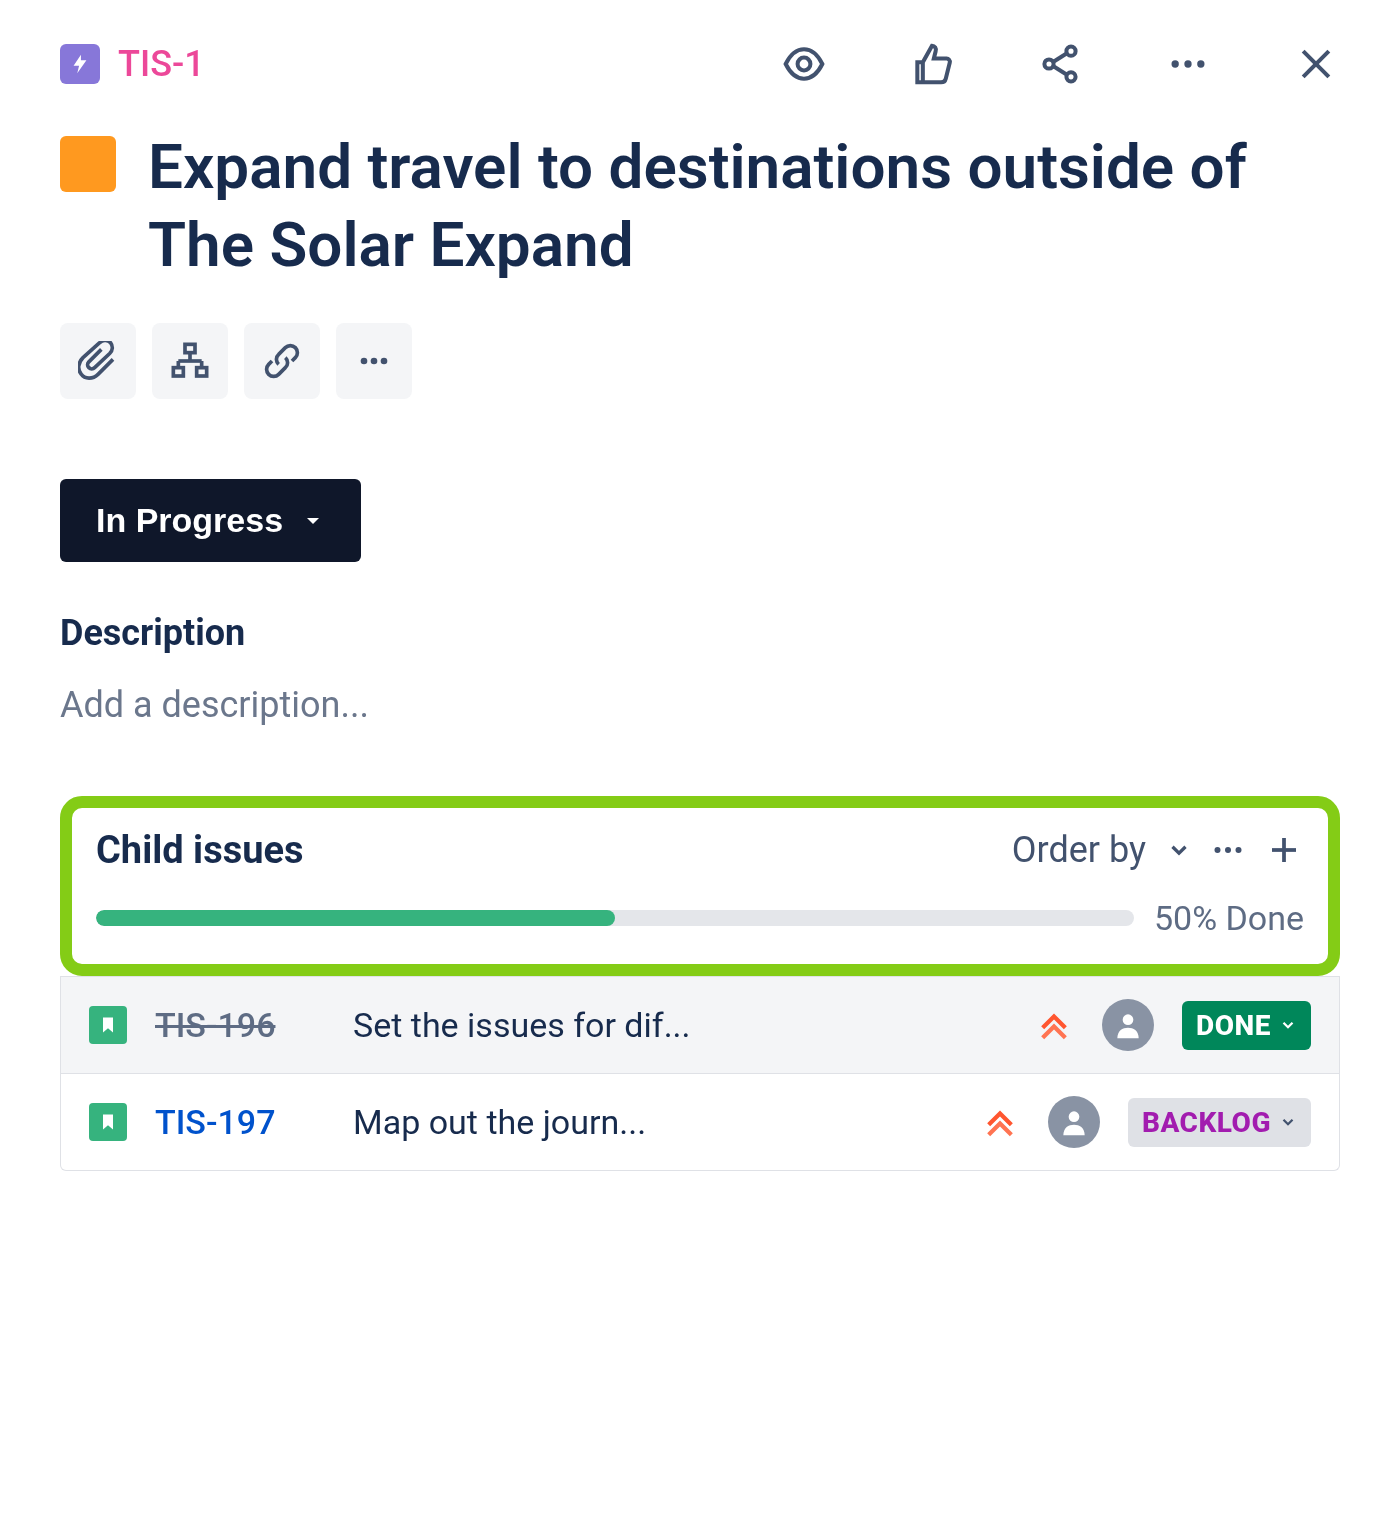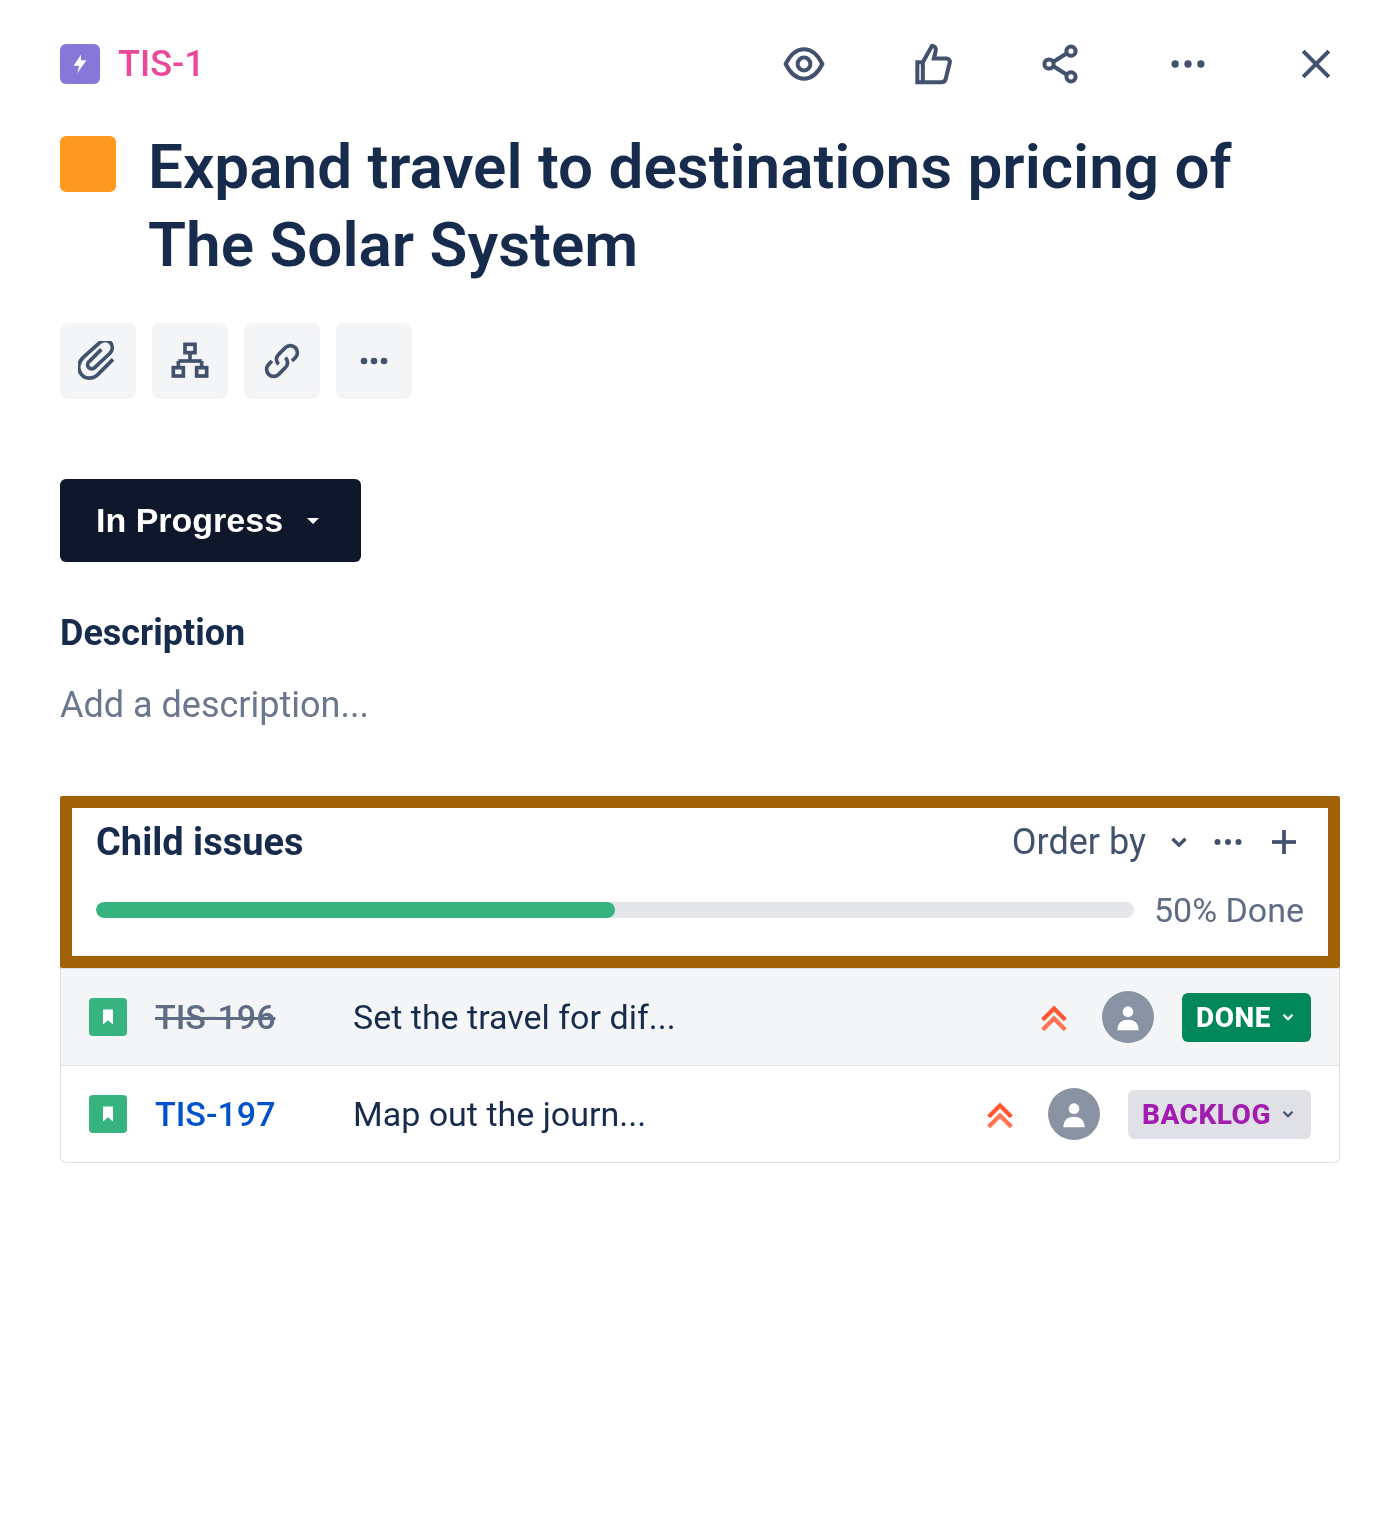--- a/index.html
+++ b/index.html
@@ -108,23 +108,23 @@
     font-size: 36px;
     color: #6B778C;
     margin-top: 30px;
     cursor: text;
   }
   
   .child-section {
     margin-top: 70px;
   }
   .child-header-box {
-    border: 12px solid #a16207;
-    border-radius: 2px;
-    padding: 12px 24px 26px 24px;
+    border: 12px solid #84cc16;
+    border-radius: 22px;
+    padding: 20px 24px 26px 24px;
     background: #fff;
   }
   .child-header-row {
     display: flex;
     align-items: center;
     justify-content: space-between;
   }
   .child-title {
     font-size: 38px;
     font-weight: 700;
@@ -276,21 +276,21 @@
         <svg viewBox="0 0 24 24">
             <line x1="5" y1="5" x2="19" y2="19"></line>
             <line x1="19" y1="5" x2="5" y2="19"></line>
           </svg>
       </span>
     </div>
   </div>
 
   <div class="title-row">
     <div class="color-swatch"></div>
-    <h1 class="issue-title">Expand travel to destinations pricing of The Solar System</h1>
+    <h1 class="issue-title">Expand travel to destinations outside of The Solar Expand</h1>
   </div>
 
   <div class="toolbar">
     <div class="tbtn">
       <svg viewBox="0 0 24 24">
           <path d="M21 11 L12 20 C9 23 4 23 2 20 C-0.5 17 0 13 3 10 L13 1 C15 -1 18 -0.5 19.5 1 C21 3 21 5.5 19 7.5 L10 16 C9 17 7.5 17 6.5 16 C5.5 15 5.5 13.5 6.5 12.5 L14 5"></path>
         </svg>
     </div>
     <div class="tbtn">
       <svg viewBox="0 0 24 24">
@@ -365,21 +365,21 @@
     </div>
 
     <div class="child-list" id="child-list">
         <div class="child-row alt">
           <span class="story-icon">
             <svg viewBox="0 0 24 24">
               <path d="M6 3 H18 V21 L12 16 L6 21 Z"></path>
             </svg>
           </span>
           <a class="row-key done">TIS-196</a>
-          <span class="row-summary">Set the travel for dif...</span>
+          <span class="row-summary">Set the issues for dif...</span>
           <span class="priority-icon">
             <svg viewBox="0 0 24 24">
               <path d="M4 14 L12 6 L20 14" fill="none" stroke="#FF5630" stroke-width="3"></path>
               <path d="M4 21 L12 13 L20 21" fill="none" stroke="#FF7452" stroke-width="3"></path>
             </svg>
           </span>
           <span class="assignee">
             <svg viewBox="0 0 24 24">
               <circle cx="12" cy="8" r="4"></circle>
               <path d="M4 22 C4 16 8 14 12 14 C16 14 20 16 20 22 Z"></path>

